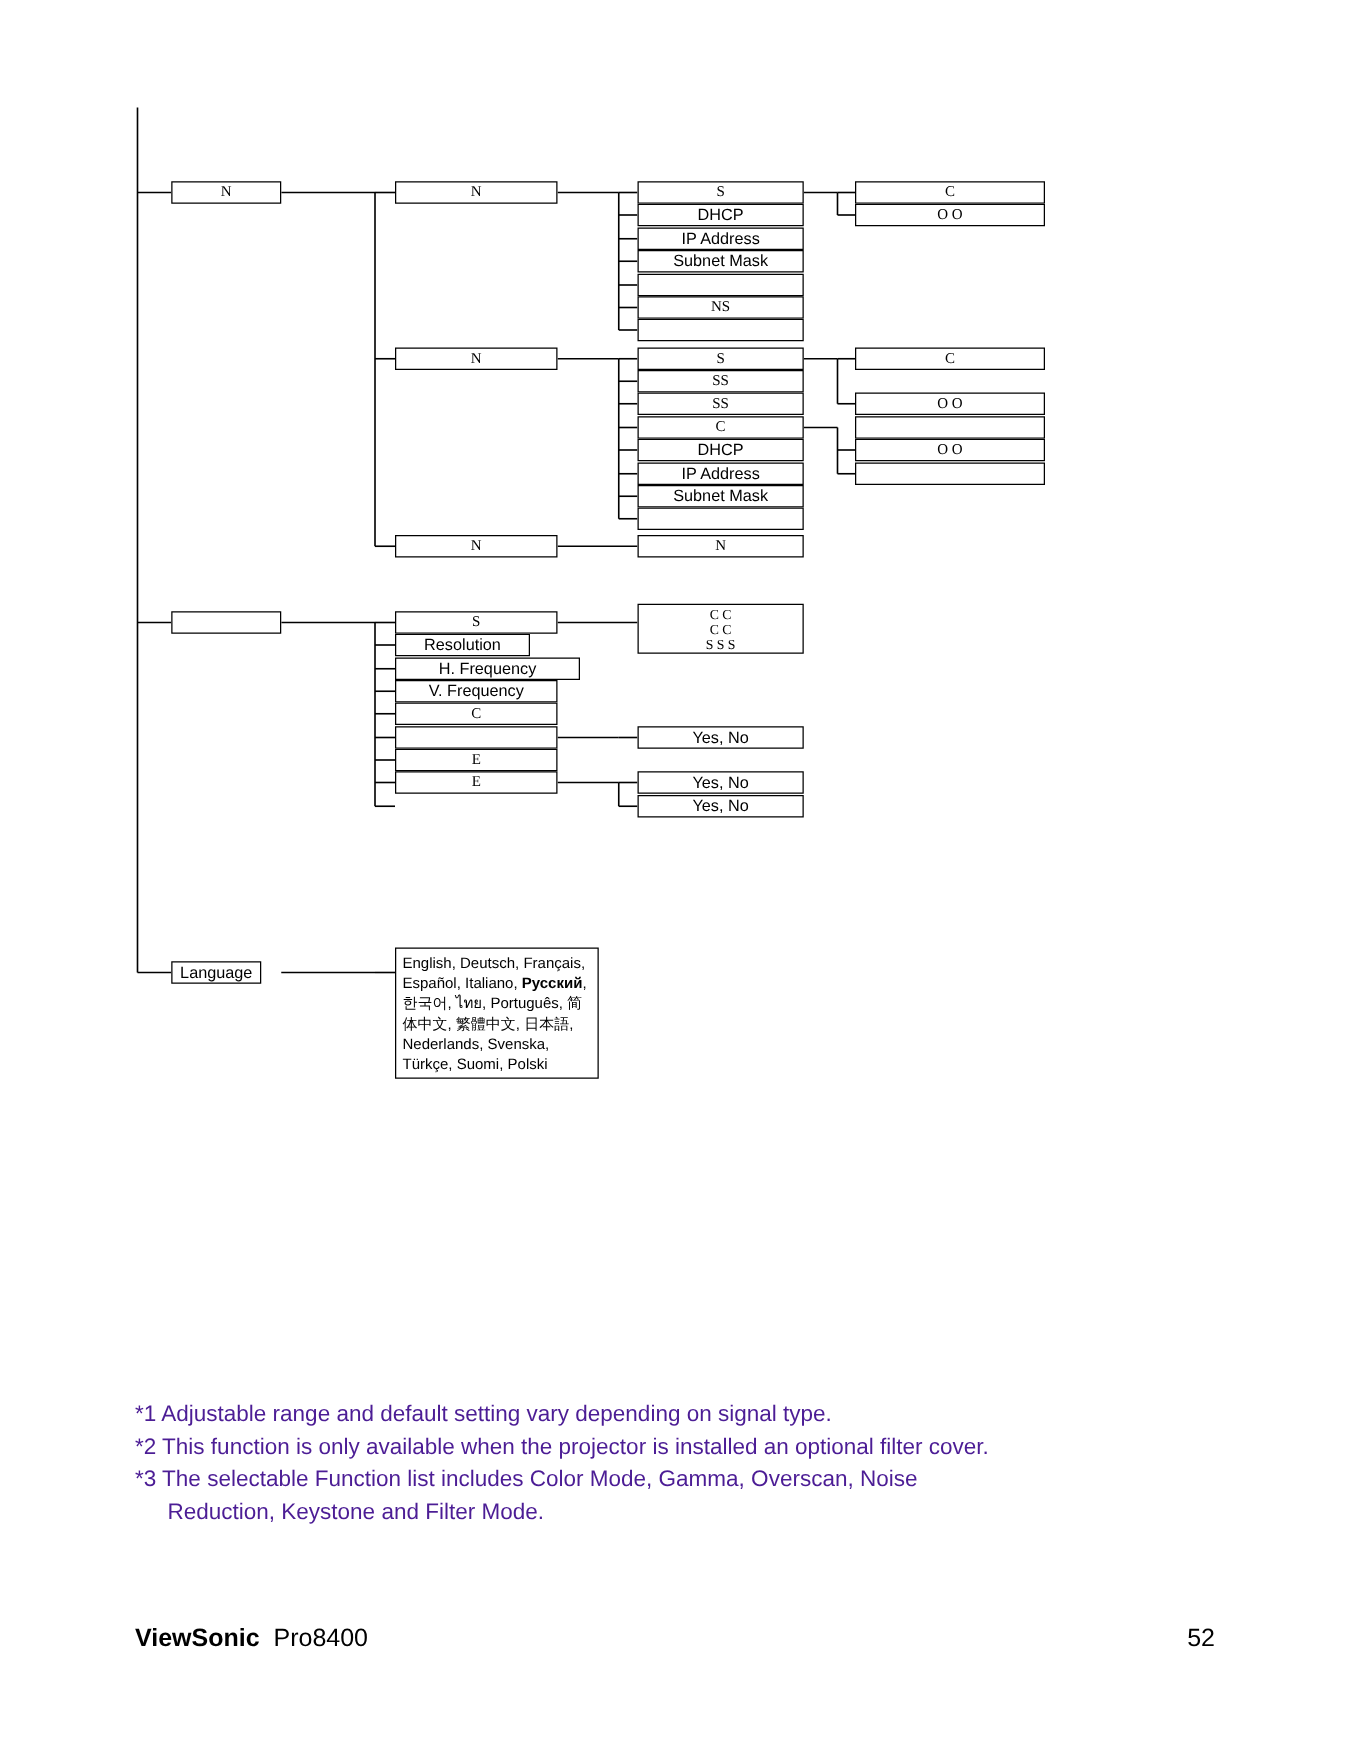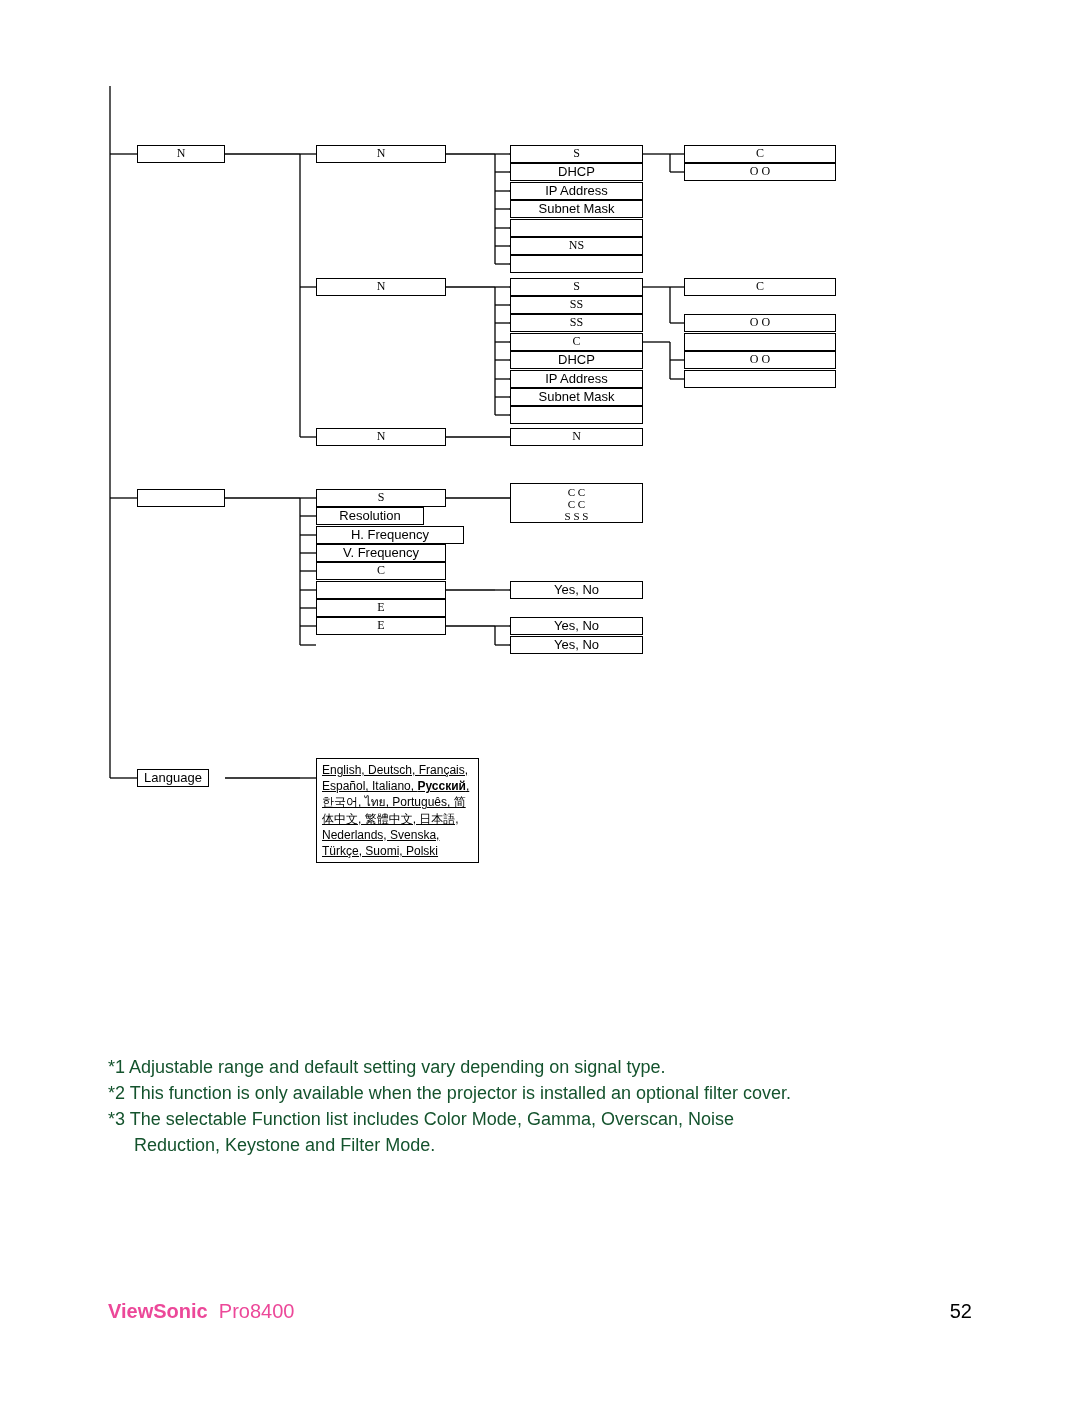--- a/index.html
+++ b/index.html
@@ -39,32 +39,32 @@
     border: 1px solid #000;
     background: #fff;
     font-size: 12px;
     line-height: 1.35;
     padding: 3px 5px;
     box-sizing: border-box;
   }
   .footnotes {
     position: absolute;
     left: 108px;
-    top: 1054px;
+    top: 1118px;
     font-size: 18px;
     line-height: 1.45;
     width: 870px;
-    color: #14532d;
+    color: #4c1d95;
   }
   .footer-left {
     position: absolute;
     left: 108px;
     top: 1300px;
     font-size: 20px;
-    color: #ec4899;
+    color: #000000;
   }
   .footer-left b { font-weight: bold; }
   .footer-right {
     position: absolute;
     right: 108px;
     top: 1300px;
     font-size: 20px;
     color: #000;
   }
   .sf { font-family: 'Times New Roman', serif; font-size: 12px; text-align: center;}
@@ -202,21 +202,21 @@
 
 <div class="box center sf" style="left:684px; top:145px; width:152px; height:18px;">C</div>
 <div class="box center sf" style="left:684px; top:163px; width:152px; height:18px;">O O</div>
 
 <div class="box center sf" style="left:684px; top:278px; width:152px; height:18px;">C</div>
 <div class="box center sf" style="left:684px; top:314px; width:152px; height:18px;">O O</div>
 <div class="box center" style="left:684px; top:333px; width:152px; height:18px;"></div>
 <div class="box center sf" style="left:684px; top:351px; width:152px; height:18px;">O O</div>
 <div class="box center" style="left:684px; top:370px; width:152px; height:18px;"></div>
 
-<div class="lang-box" style="left:316px; top:758px; width:163px;text-decoration:underline;">
+<div class="lang-box" style="left:316px; top:758px; width:163px;">
   English, Deutsch, Français, Español, Italiano, <b>Русский</b>, 한국어, ไทย, Português, 简体中文, 繁體中文, 日本語, Nederlands, Svenska, Türkçe, Suomi, Polski
 </div>
 
 <div class="footnotes">
   <div>*1 Adjustable range and default setting vary depending on signal type.</div>
   <div>*2 This function is only available when the projector is installed an optional filter cover.</div>
   <div>*3 The selectable Function list includes Color Mode, Gamma, Overscan, Noise</div>
   <div style="padding-left:26px;">Reduction, Keystone and Filter Mode.</div>
 </div>
 

